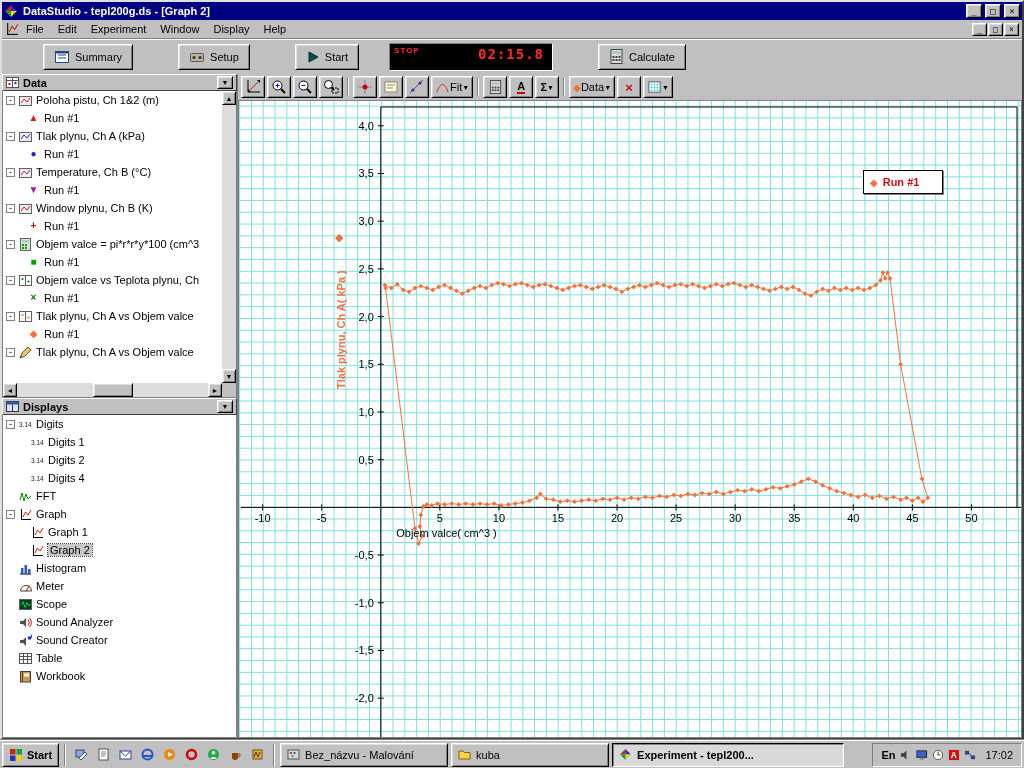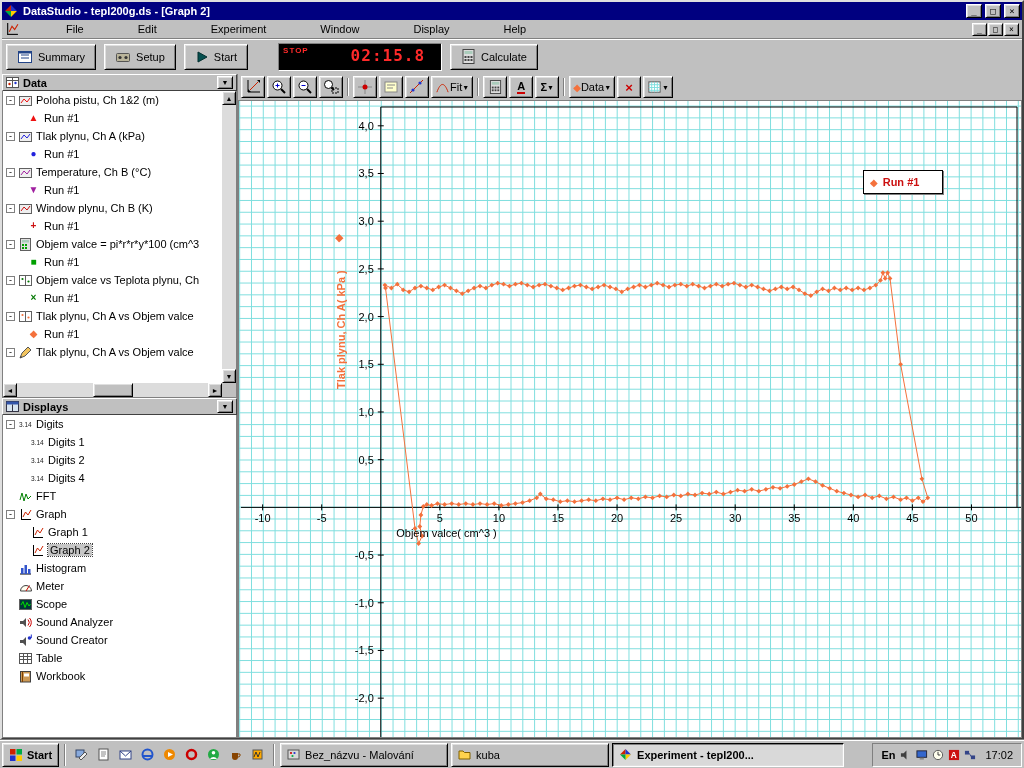--- a/index.html
+++ b/index.html
@@ -10,30 +10,30 @@
   .screen{position:relative;width:1024px;height:768px;background:#c0c0c0;}
 
   
   .raised{border:1px solid;border-color:#fff #000 #000 #fff;box-shadow:inset 1px 1px 0 #dfdfdf,inset -1px -1px 0 #808080;background:#c0c0c0;}
 
   .appwin{position:absolute;left:0;top:0;width:1024px;height:740px;display:flex;flex-direction:column;background:#c0c0c0;border:2px solid;border-color:#dfdfdf #404040 #404040 #dfdfdf;}
   .titlebar{flex:0 0 18px;height:18px;background:#000080;display:flex;align-items:center;gap:3px;padding:0 2px;}
   .title-text{flex:1;color:#fff;font-weight:bold;white-space:nowrap;overflow:hidden;padding-left:2px;}
   .winbtn{width:16px;height:14px;display:inline-flex;align-items:center;justify-content:center;font-size:9px;line-height:1;font-family:"DejaVu Sans Mono",monospace;}
   .menubar{flex:0 0 19px;display:flex;align-items:center;padding:0 3px;border-bottom:1px solid #808080;box-shadow:0 1px 0 #fff;}
-  .menu-item{padding:2px 7px;margin-left:40px;}
+  .menu-item{padding:2px 7px;}
   .spacer{flex:1;}
   .mdibtn{width:15px;height:13px;margin-left:1px;display:inline-flex;align-items:center;justify-content:center;font-size:8px;font-family:"DejaVu Sans Mono",monospace;}
 
   
   .toolbar{flex:0 0 35px;display:flex;align-items:center;gap:8px;padding:0 4px;}
-  .tbtn{height:26px;display:inline-flex;align-items:center;gap:5px;padding:4px 10px;}
+  .tbtn{height:26px;display:inline-flex;align-items:center;gap:5px;padding:4px 10px;margin-left:37px;}
   .timer{width:164px;height:28px;background:#000;position:relative;border:1px solid;border-color:#808080 #fff #fff #808080;margin-left:22px;}
   .timer .stop{position:absolute;left:4px;top:2px;color:#ff2a2a;font-size:8px;font-weight:bold;letter-spacing:1px;}
-  .timer .digits{position:absolute;right:16px;top:2px;color:#ff2a2a;font-family:"DejaVu Sans Mono",monospace;font-size:16px;font-weight:bold;letter-spacing:1px;}
+  .timer .digits{position:absolute;right:8px;top:2px;color:#ff2a2a;font-family:"DejaVu Sans Mono",monospace;font-size:14px;font-weight:bold;letter-spacing:1px;}
 
   
   .workarea{flex:1;display:flex;overflow:hidden;}
   .leftcol{flex:0 0 236px;width:236px;display:flex;flex-direction:column;border-right:1px solid #808080;}
   .panel-header{flex:0 0 17px;display:flex;align-items:center;gap:4px;padding:0 3px;background:#c0c0c0;border:1px solid;border-color:#fff #404040 #404040 #fff;}
   .panel-header .ph-title{flex:1;font-weight:bold;}
   .ddbtn{width:16px;height:13px;display:inline-flex;align-items:center;justify-content:center;font-size:7px;}
   .treebox{position:relative;flex:0 0 307px;background:#fff;border:1px solid #808080;border-top:none;}
   .tree{position:absolute;left:0;top:0;right:14px;bottom:0;overflow:hidden;background:#fff;}
   .tree.full{right:0;}

